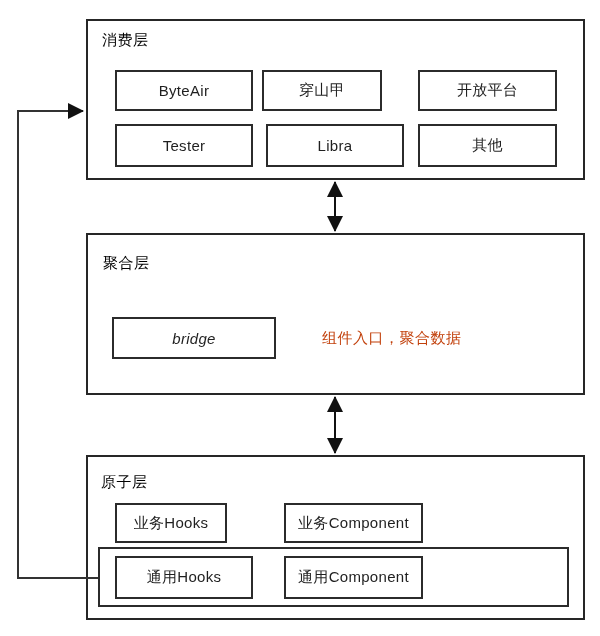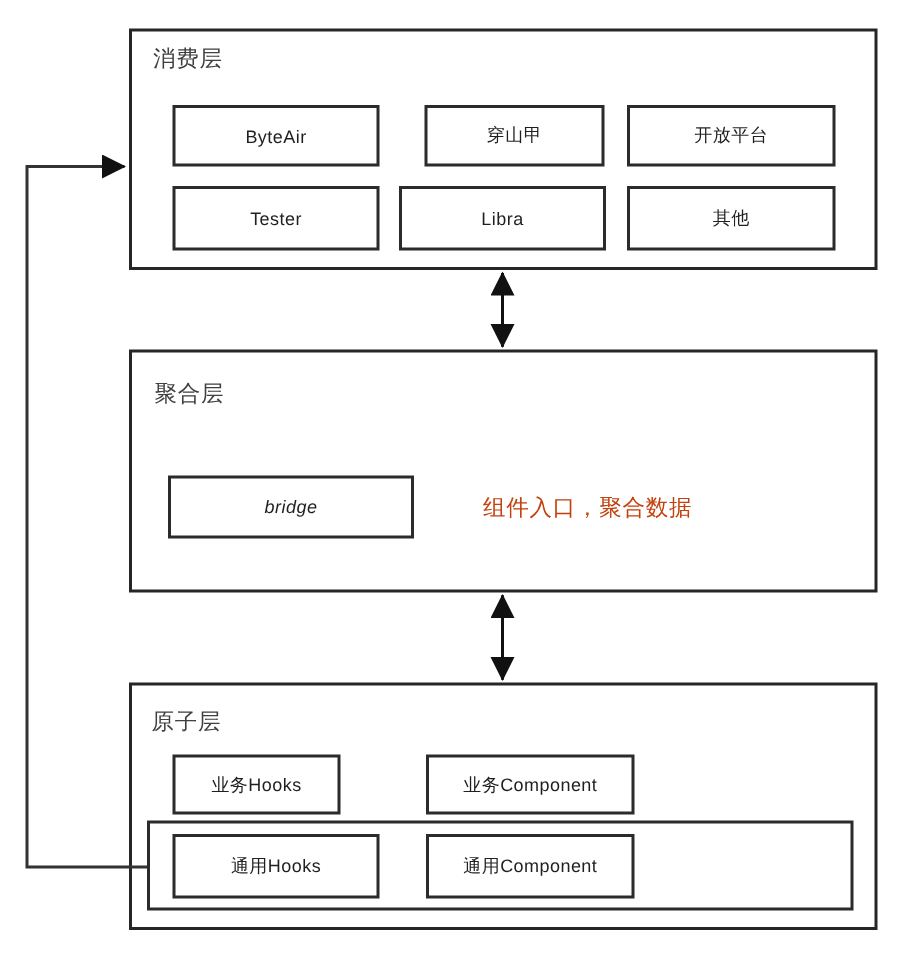--- a/index.html
+++ b/index.html
@@ -23,33 +23,33 @@
   .layer {
     position: absolute;
     box-sizing: border-box;
     border: 2px solid #262626;
     background: #ffffff;
   }
   .layer-title {
     position: absolute;
     font-size: 15px;
     line-height: 20px;
-    color: #404040;
+    color: #000000;
     white-space: nowrap;
     letter-spacing: 0.5px;
   }
   .node {
     position: absolute;
     box-sizing: border-box;
     border: 2px solid #2b2b2b;
     background: #ffffff;
     display: flex;
     align-items: center;
     justify-content: center;
-    font-size: 12px;
+    font-size: 15px;
     color: #1f1f1f;
     white-space: nowrap;
     letter-spacing: 0.3px;
   }
   .inner-group {
     position: absolute;
     box-sizing: border-box;
     border: 2px solid #2b2b2b;
     background: #ffffff;
   }
@@ -72,21 +72,21 @@
 </style>
 </head>
 <body>
 
 <div id="diagram">
 
   <div class="layer" style="left:86px; top:19px; width:499px; height:161px;"></div>
   <div class="layer-title" style="left:102px; top:30px;">消费层</div>
 
   <div class="node" style="left:115px; top:70px; width:138px; height:41px;">ByteAir</div>
-  <div class="node" style="left:283px; top:70px; width:120px; height:41px;">穿山甲</div>
+  <div class="node" style="left:262px; top:70px; width:120px; height:41px;">穿山甲</div>
   <div class="node" style="left:418px; top:70px; width:139px; height:41px;">开放平台</div>
 
   <div class="node" style="left:115px; top:124px; width:138px; height:43px;">Tester</div>
   <div class="node" style="left:266px; top:124px; width:138px; height:43px;">Libra</div>
   <div class="node" style="left:418px; top:124px; width:139px; height:43px;text-align:center;">其他</div>
 
   <div class="layer" style="left:86px; top:233px; width:499px; height:162px;"></div>
   <div class="layer-title" style="left:103px; top:253px;">聚合层</div>
 
   <div class="node" style="left:112px; top:317px; width:164px; height:42px;font-style:italic;">bridge</div>

